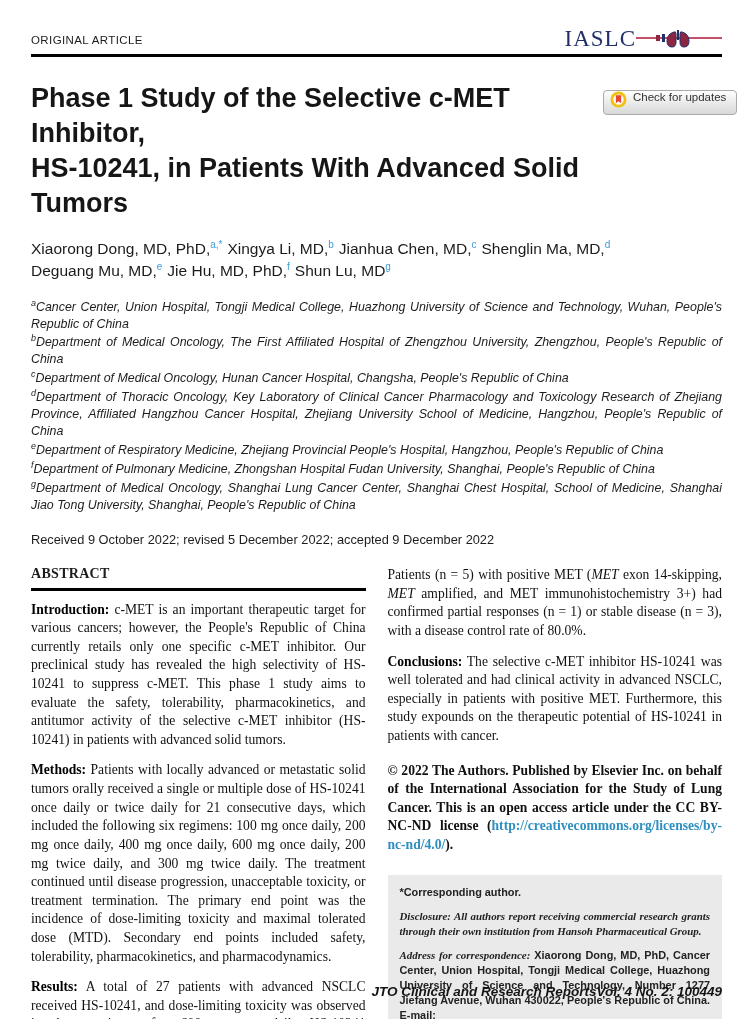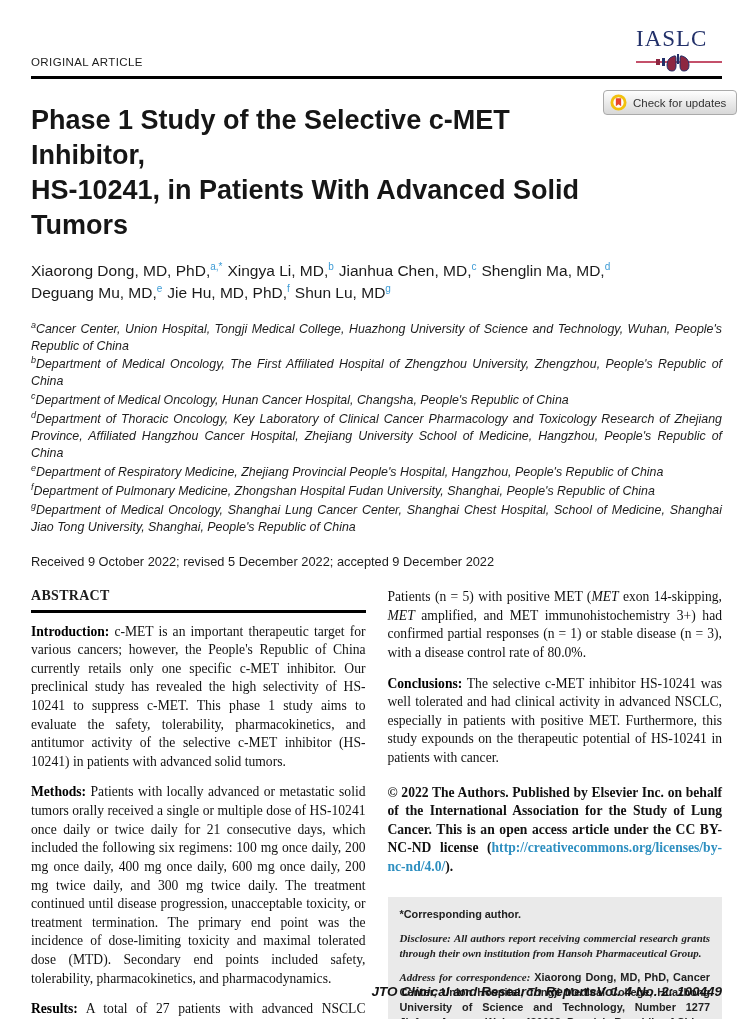--- a/index.html
+++ b/index.html
@@ -5,30 +5,30 @@
   html,body{margin:0;padding:0;}
   body{
     width:753px;height:1019px;background:#ffffff;color:#1d1d1d;
     font-family:"Liberation Sans",sans-serif;position:relative;overflow:hidden;
   }
   .page{padding:26px 31px 0 31px;}
 
   
   .masthead{display:flex;justify-content:space-between;align-items:flex-end;}
   .article-type{font-size:11.5px;font-weight:normal;letter-spacing:.4px;padding-bottom:4px;}
-  .logo{display:flex;flex-direction:column;margin-bottom:-2px;}
+  .logo{display:flex;flex-direction:row;align-items:center;margin-bottom:-2px;}
   .logo-text{font-family:"Liberation Serif",serif;font-size:23px;color:#223069;letter-spacing:1px;}
   .top-rule{height:3px;background:#000;margin-top:4px;}
 
   
   .title{margin-top:24px;font-size:27px;font-weight:bold;line-height:1.3;color:#161616;width:585px;}
   .badge{
     position:absolute;left:603px;top:90px;width:134px;height:25px;
     background:linear-gradient(#fefefe,#d8d8d8);border:1px solid #aaa;border-radius:4px;
-    display:flex;align-items:center;gap:6px;padding:0 6px;box-sizing:border-box;
+    display:flex;align-items:flex-start;gap:6px;padding:0 6px;box-sizing:border-box;
     font-size:11.5px;color:#333;
   }
   
   .authors{margin-top:16px;font-size:15.5px;line-height:1.45;color:#1b1b1b;}
   .authors sup{color:#3d9bd5;font-size:10px;}
   .au{margin-right:5px;}
 
   
   .affils{margin-top:14px;font-style:italic;font-size:12.4px;line-height:1.36;text-align:justify;}
   .affils sup{font-size:9px;}

